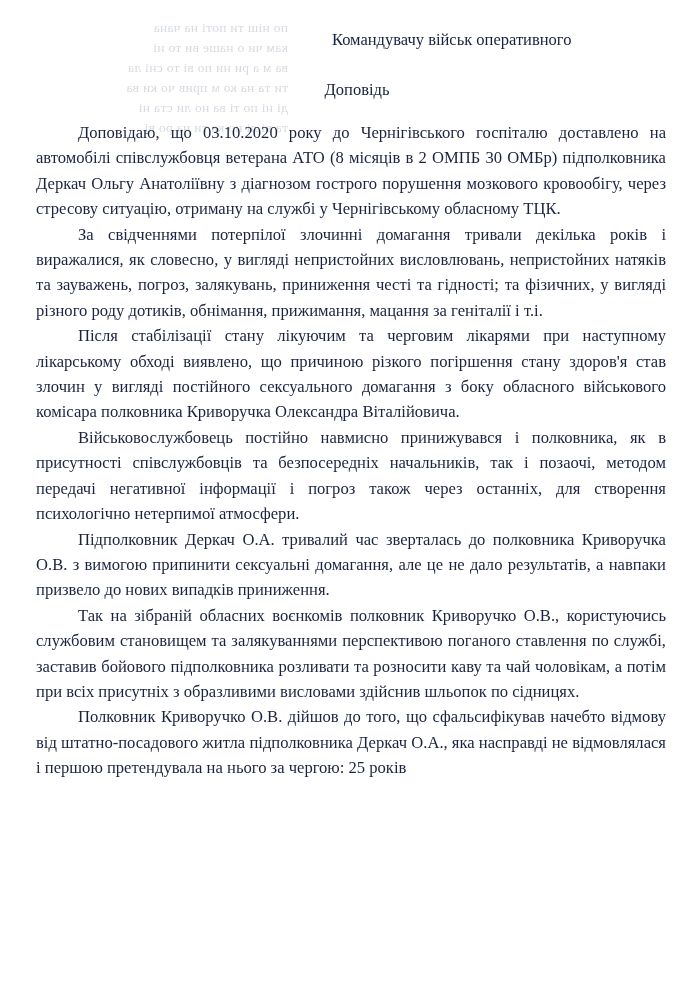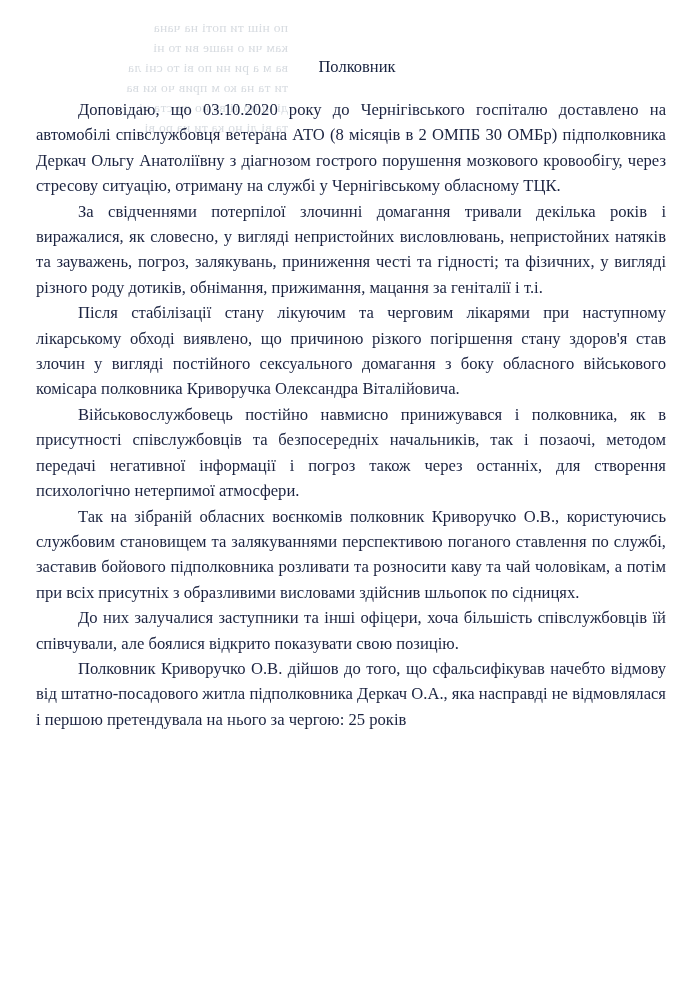--- a/index.html
+++ b/index.html
@@ -78,29 +78,30 @@
   <div>кам чи о наше ви то ні</div>
   <div>ва м а ри ни по ві то сні ла</div>
   <div>ти та на ко м прив чо ки ва</div>
   <div>ді ні по ті ва но ли ста ні</div>
   <div>та ві лі но ка ти на ро ві</div>
 </div>
 
 <div class="page">
 
   <div class="addressee">
+    <div>Командувачу військ оперативного</div>
   </div>
 
   <div class="title-block">
-    <div>Полковник</div>
+    <div>Доповідь</div>
   </div>
 
   <div class="body-text">
     <p>Доповідаю, що 03.10.2020 року до Чернігівського госпіталю доставлено на автомобілі співслужбовця ветерана АТО (8 місяців в 2 ОМПБ 30 ОМБр) підполковника Деркач Ольгу Анатоліївну з діагнозом гострого порушення мозкового кровообігу, через стресову ситуацію, отриману на службі у Чернігівському обласному ТЦК.</p>
     <p>За свідченнями потерпілої злочинні домагання тривали декілька років і виражалися, як словесно, у вигляді непристойних висловлювань, непристойних натяків та зауважень, погроз, залякувань, приниження честі та гідності; та фізичних, у вигляді різного роду дотиків, обнімання, прижимання, мацання за геніталії і т.і.</p>
     <p>Після стабілізації стану лікуючим та черговим лікарями при наступному лікарському обході виявлено, що причиною різкого погіршення стану здоров'я став злочин у вигляді постійного сексуального домагання з боку обласного військового комісара полковника Криворучка Олександра Віталійовича.</p>
     <p>Військовослужбовець постійно навмисно принижувався і полковника, як в присутності співслужбовців та безпосередніх начальників, так і позаочі, методом передачі негативної інформації і погроз також через останніх, для створення психологічно нетерпимої атмосфери.</p>
+    <p>Підполковник Деркач О.А. тривалий час зверталась до полковника Криворучка О.В. з вимогою припинити сексуальні домагання, але це не дало результатів, а навпаки призвело до нових випадків приниження.</p>
     <p>Так на зібраній обласних воєнкомів полковник Криворучко О.В., користуючись службовим становищем та залякуваннями перспективою поганого ставлення по службі, заставив бойового підполковника розливати та розносити каву та чай чоловікам, а потім при всіх присутніх з образливими висловами здійснив шльопок по сідницях.</p>
-    <p>До них залучалися заступники та інші офіцери, хоча більшість співслужбовців їй співчували, але боялися відкрито показувати свою позицію.</p>
     <p>Полковник Криворучко О.В. дійшов до того, що сфальсифікував начебто відмову від штатно-посадового житла підполковника Деркач О.А., яка насправді не відмовлялася і першою претендувала на нього за чергою: 25 років</p>
   </div>
 
 </div>
 
 </body></html>

